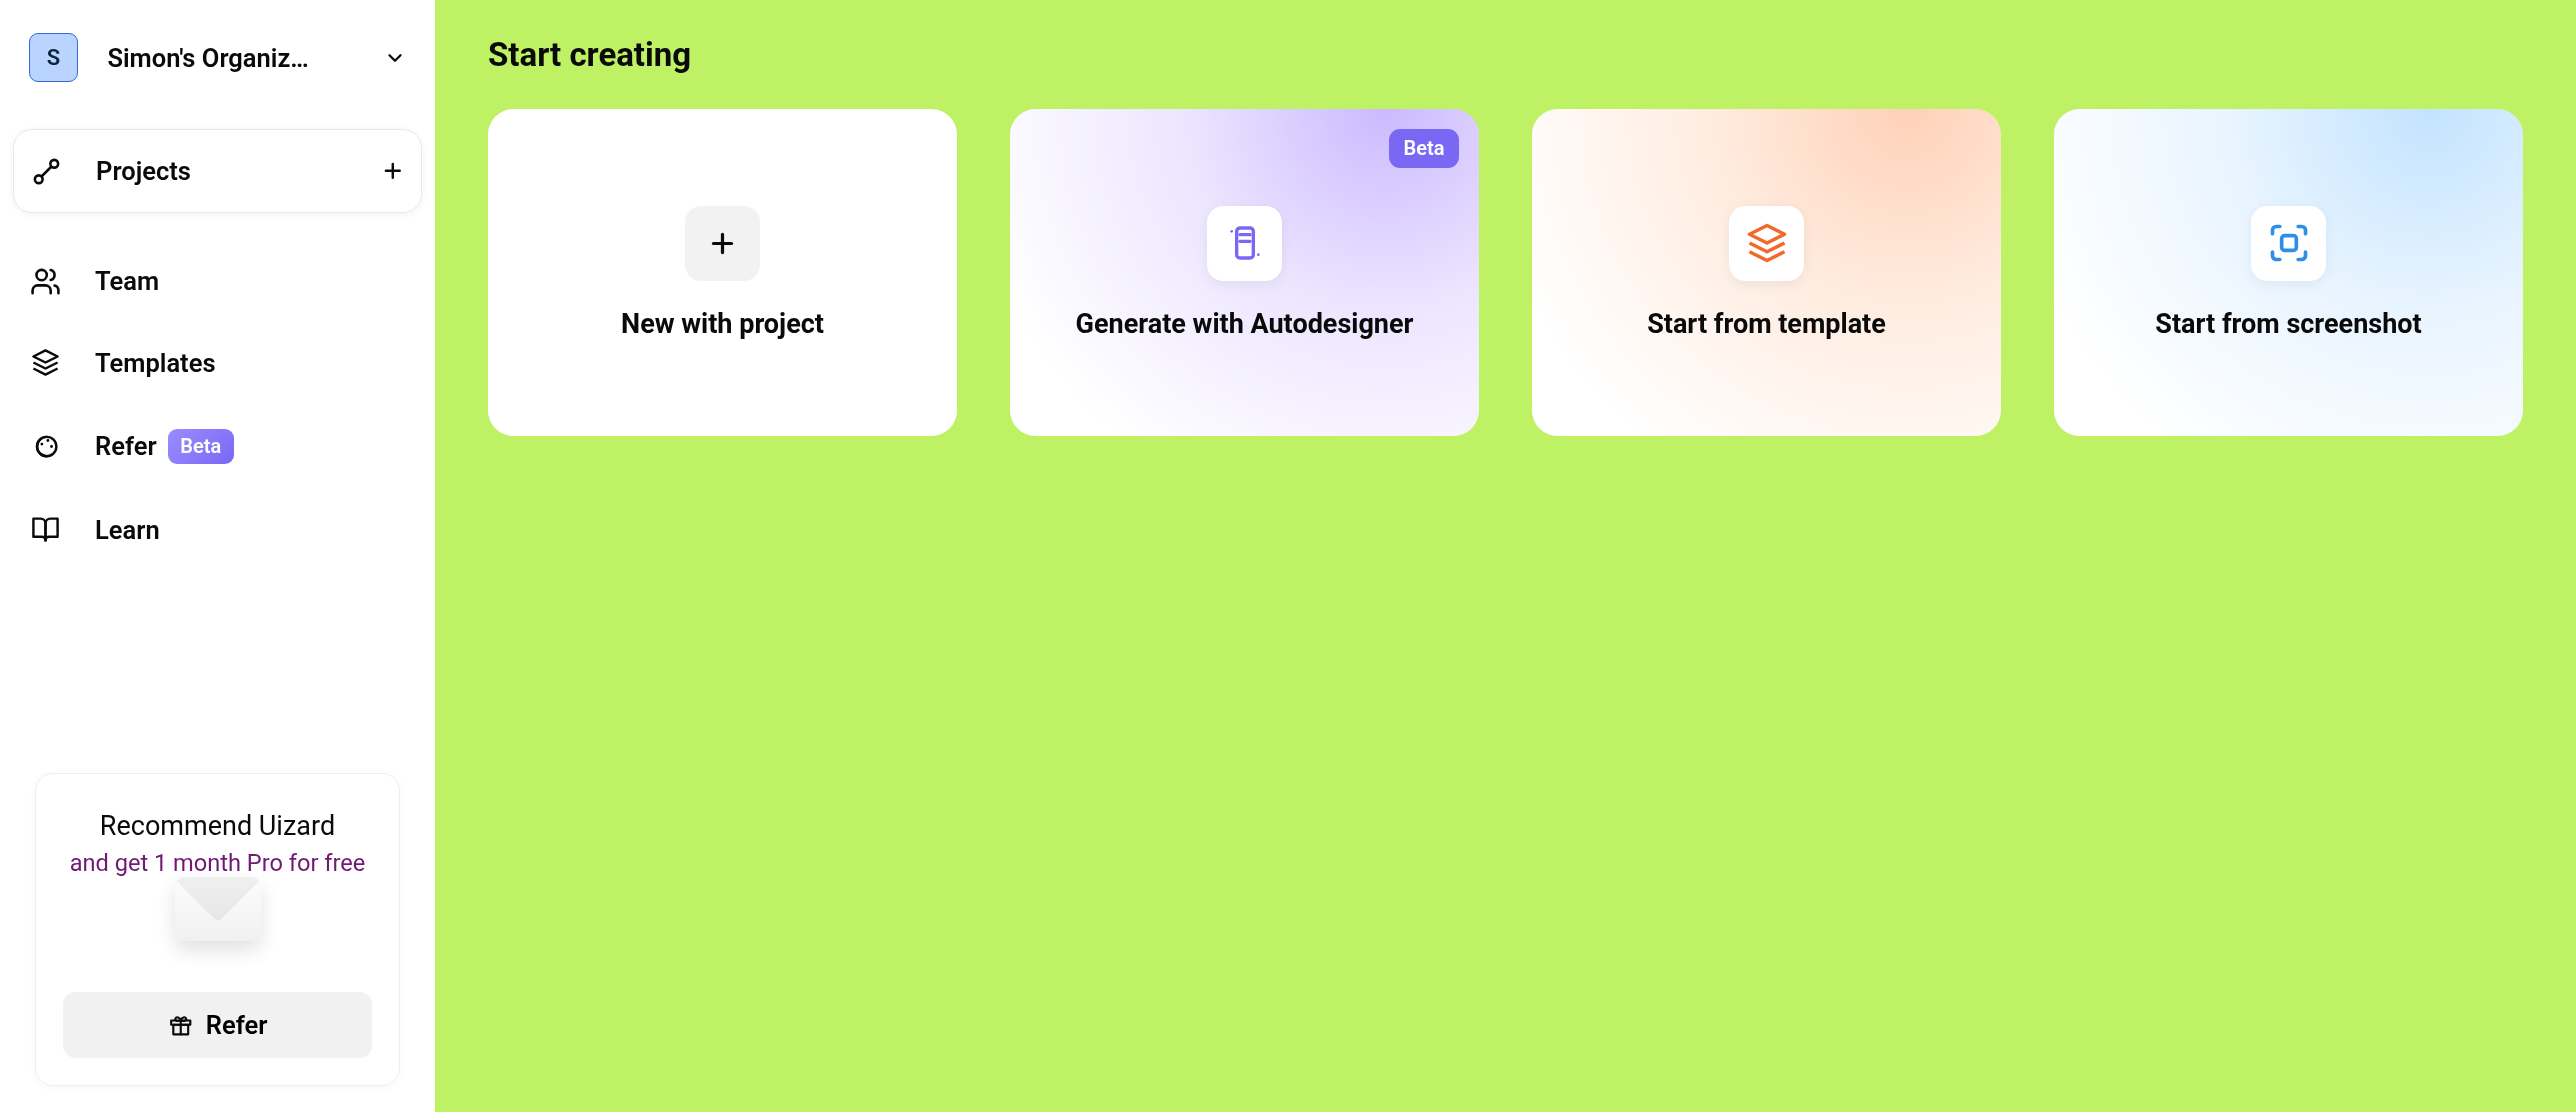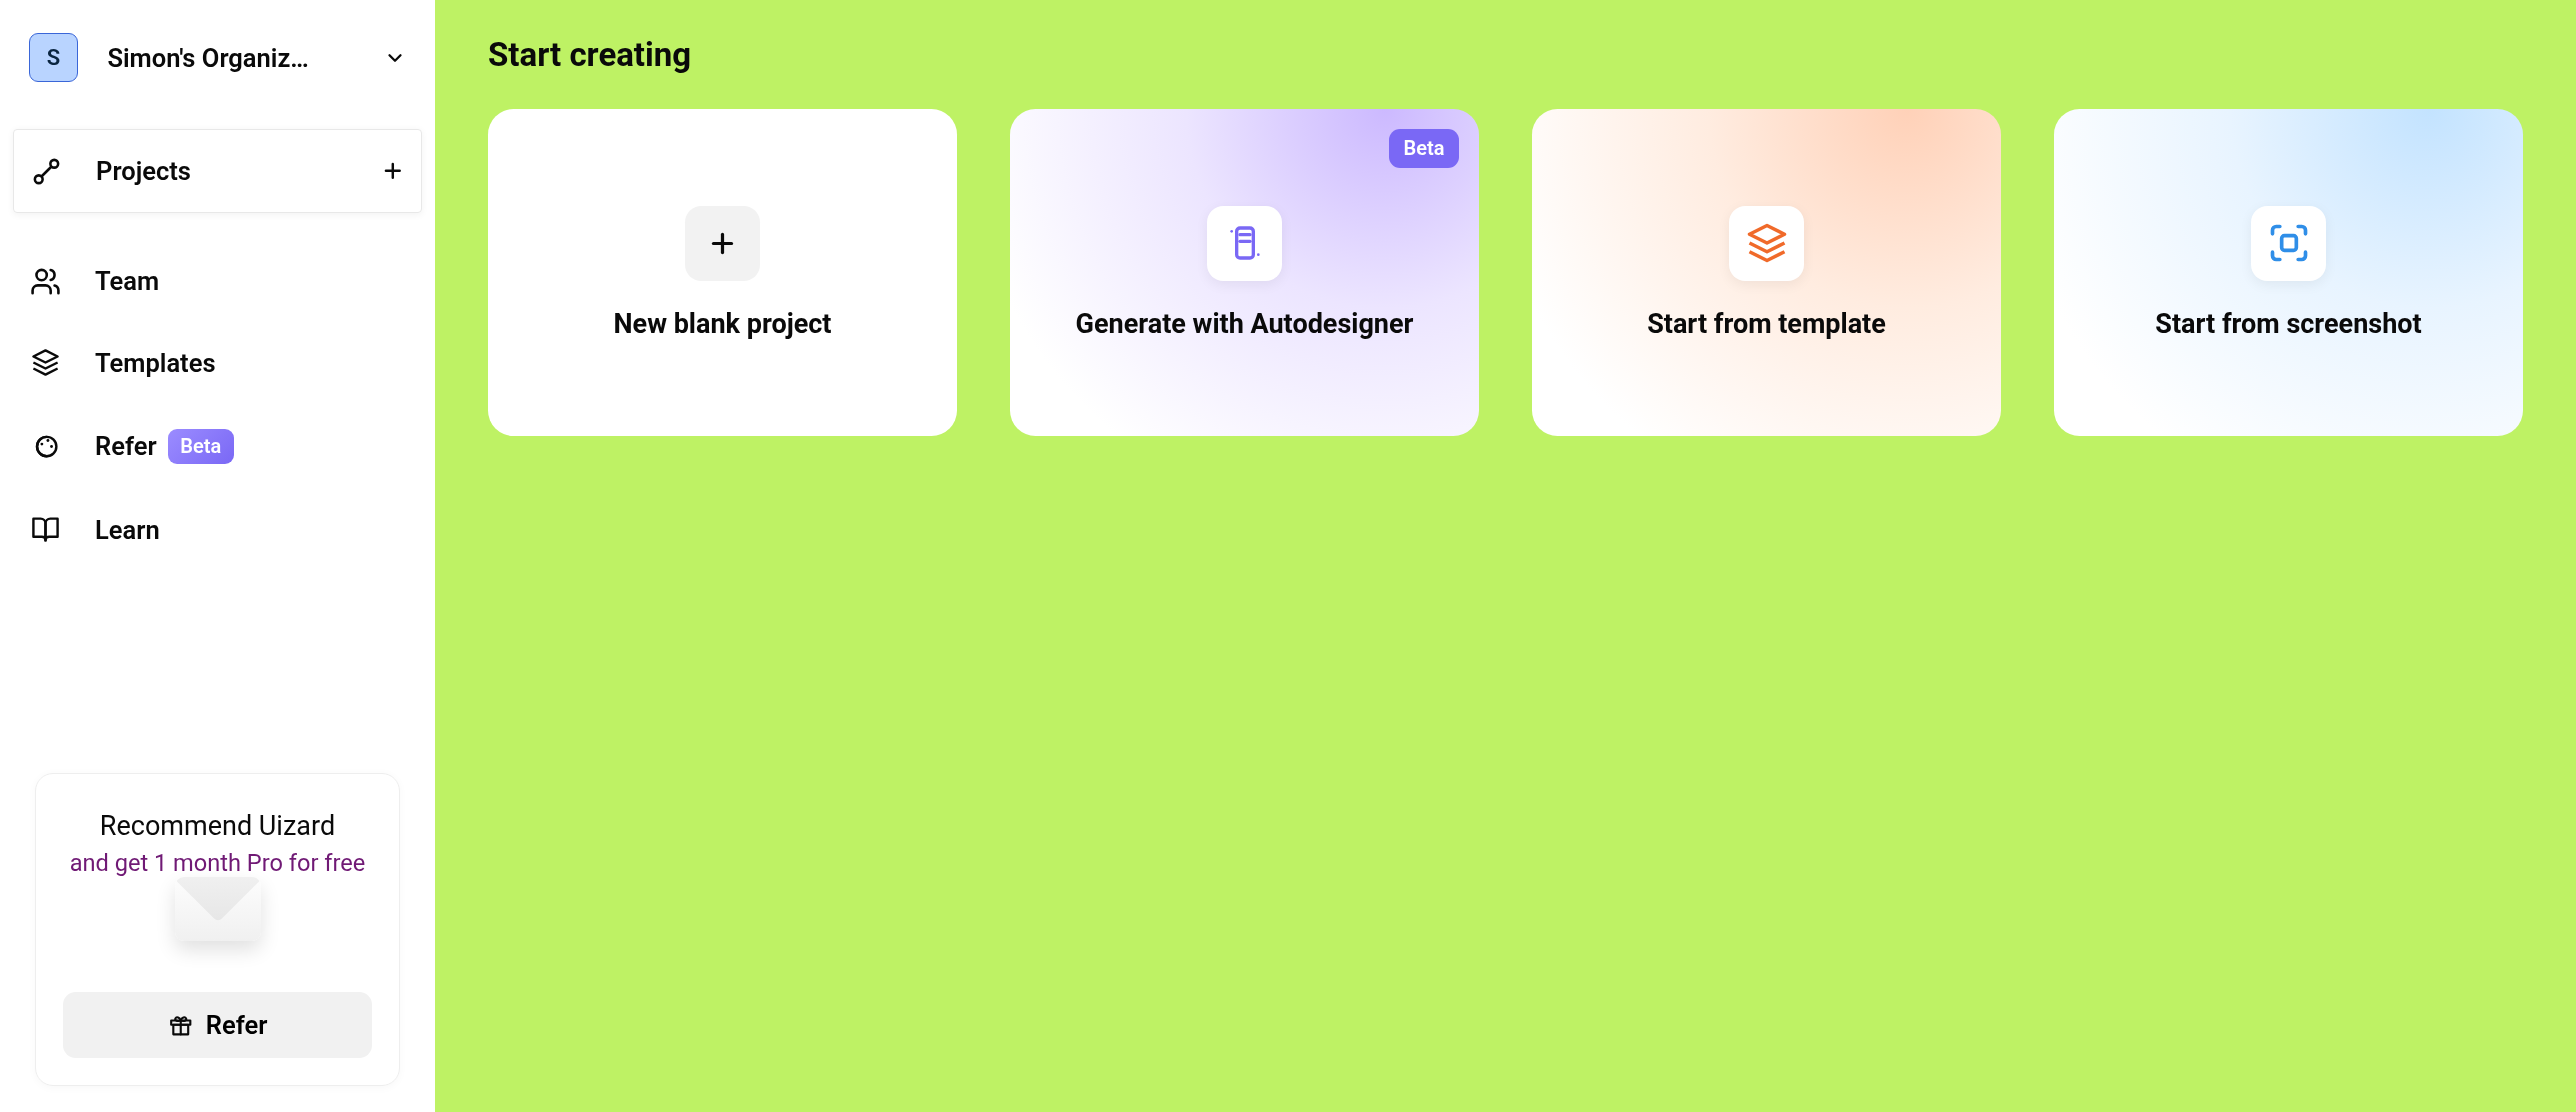--- a/index.html
+++ b/index.html
@@ -65,21 +65,21 @@
 }
 .sidebar-link {
   display: flex;
   align-items: center;
   padding: 25.5px 16.4px;
   cursor: pointer;
   border-radius: 14.5px;
 }
 .sidebar-link.active {
   border: 1.8px solid #e8e8e8;
-  border-radius: 4px;
+  border-radius: 19px;
   box-shadow: 0 1.8px 7.3px rgba(0,0,0,0.05);
   margin-top: 36px;
   justify-content: flex-end;
 }
 .sidebar-link .icon-slot {
   width: 33px;
   display: flex;
   justify-content: center;
   margin-right: 33px;
 }
@@ -333,21 +333,21 @@
     <h1 class="page-title">Start creating</h1>
     <div class="cards">
 
       <div class="card">
         <div class="card-icon-plain">
           <svg width="31" height="31" viewBox="0 0 24 24" fill="none" stroke="#0a0a0a" stroke-width="2.5" stroke-linecap="round">
               <line x1="12" y1="5" x2="12" y2="19"></line>
               <line x1="5" y1="12" x2="19" y2="12"></line>
             </svg>
         </div>
-        <div class="card-title">New blank project</div>
+        <div class="card-title">New with project</div>
       </div>
 
       <div class="card grad-purple">
         <div class="card-badge">Beta</div>
         <div class="card-icon-tile">
           <svg width="40" height="40" viewBox="0 0 24 24" fill="none" stroke="#7a68f5" stroke-width="2" stroke-linecap="round" stroke-linejoin="round">
               <rect x="7" y="3" width="10" height="18" rx="2"></rect>
               <line x1="9" y1="7" x2="15" y2="7"></line>
               <line x1="9" y1="11" x2="15" y2="11"></line>
               <circle cx="4" cy="5" r="0.8" fill="#7a68f5" stroke="none"></circle>

